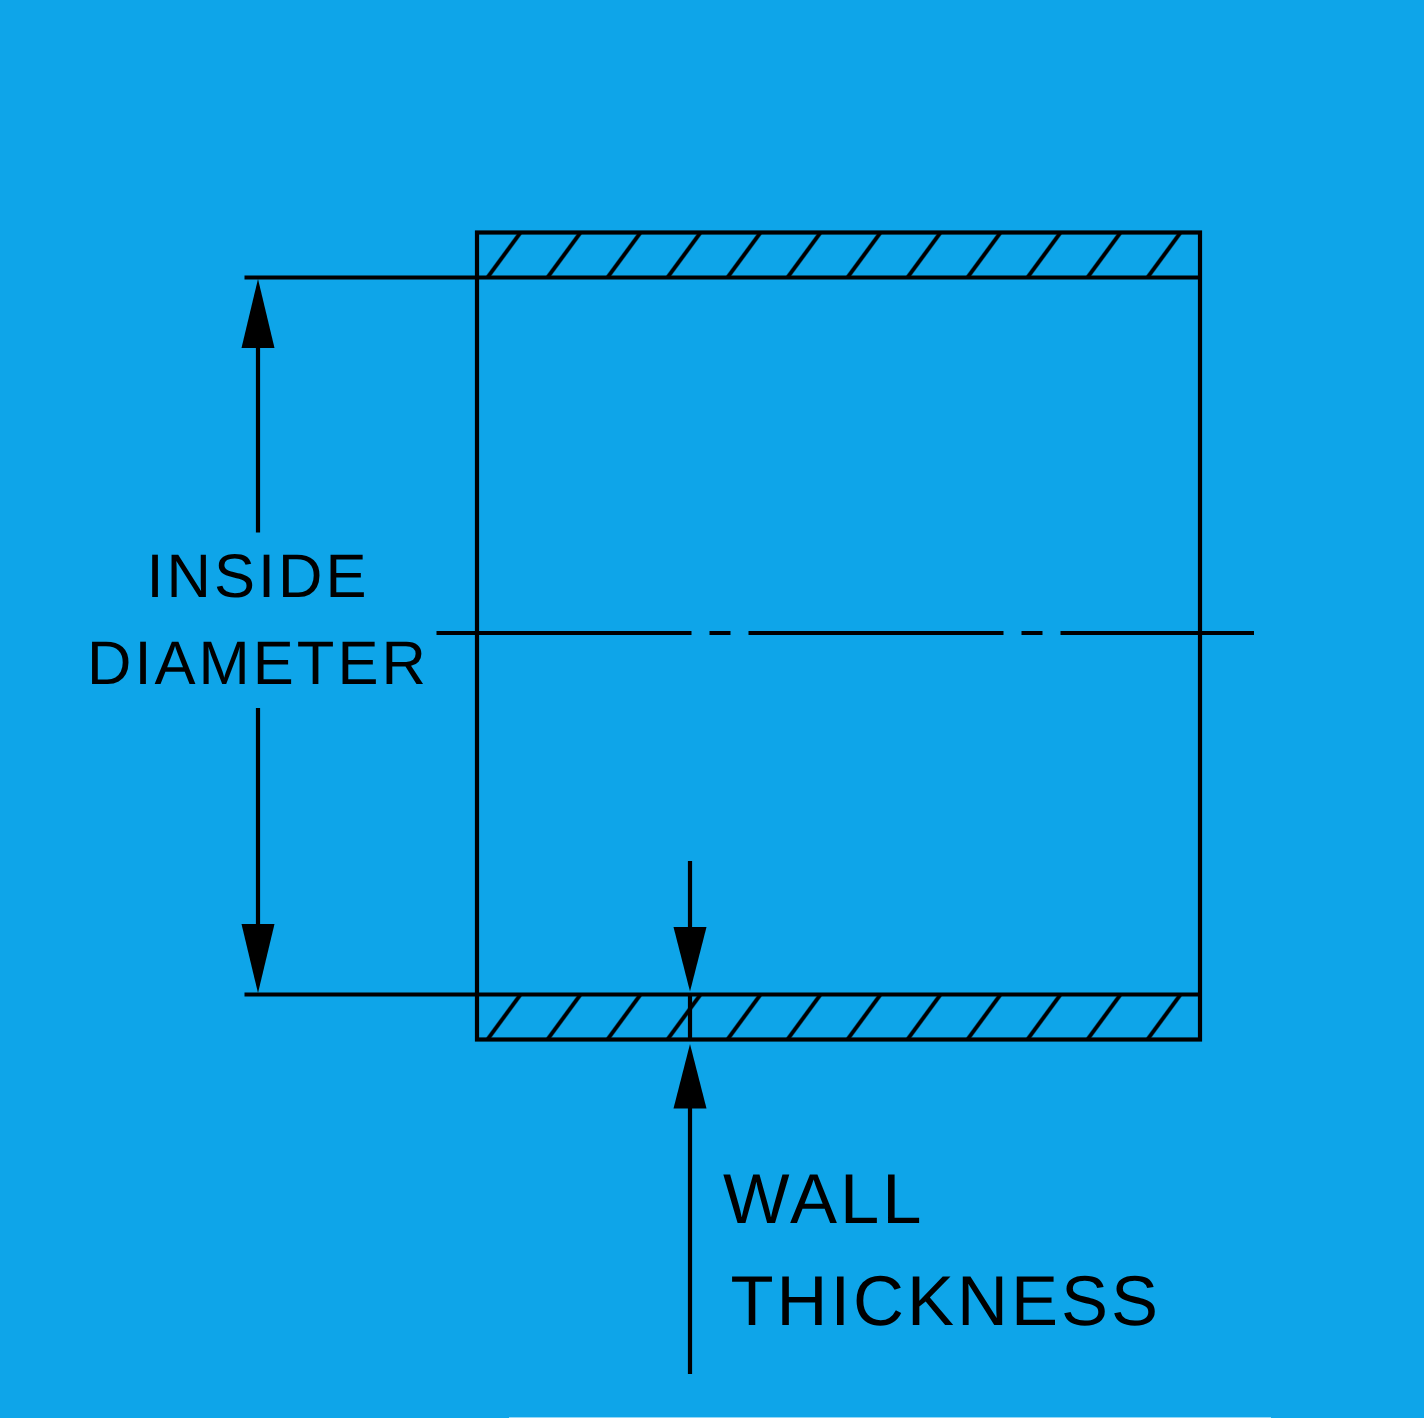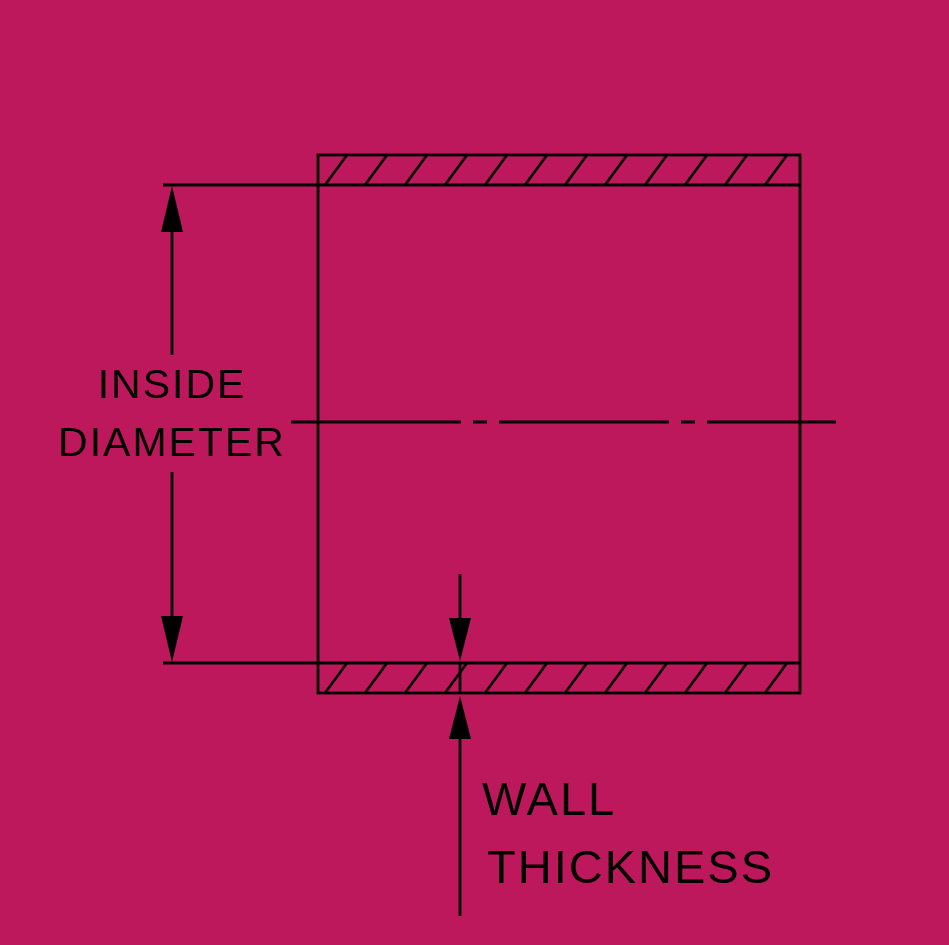--- a/index.html
+++ b/index.html
@@ -4,21 +4,21 @@
 <style>
   html, body {
     margin: 0;
     padding: 0;
     background: #ffffff;
   }
   .stage {
     width: 949px;
     height: 945px;
     position: relative;
-    background: #be185d;
+    background: #0ea5e9;
     overflow: hidden;
   }
   svg { display: block; }
   text {
     font-family: "Liberation Sans", sans-serif;
   }
   .dim-label {
     font-size: 41px;
     letter-spacing: 2px;
   }

